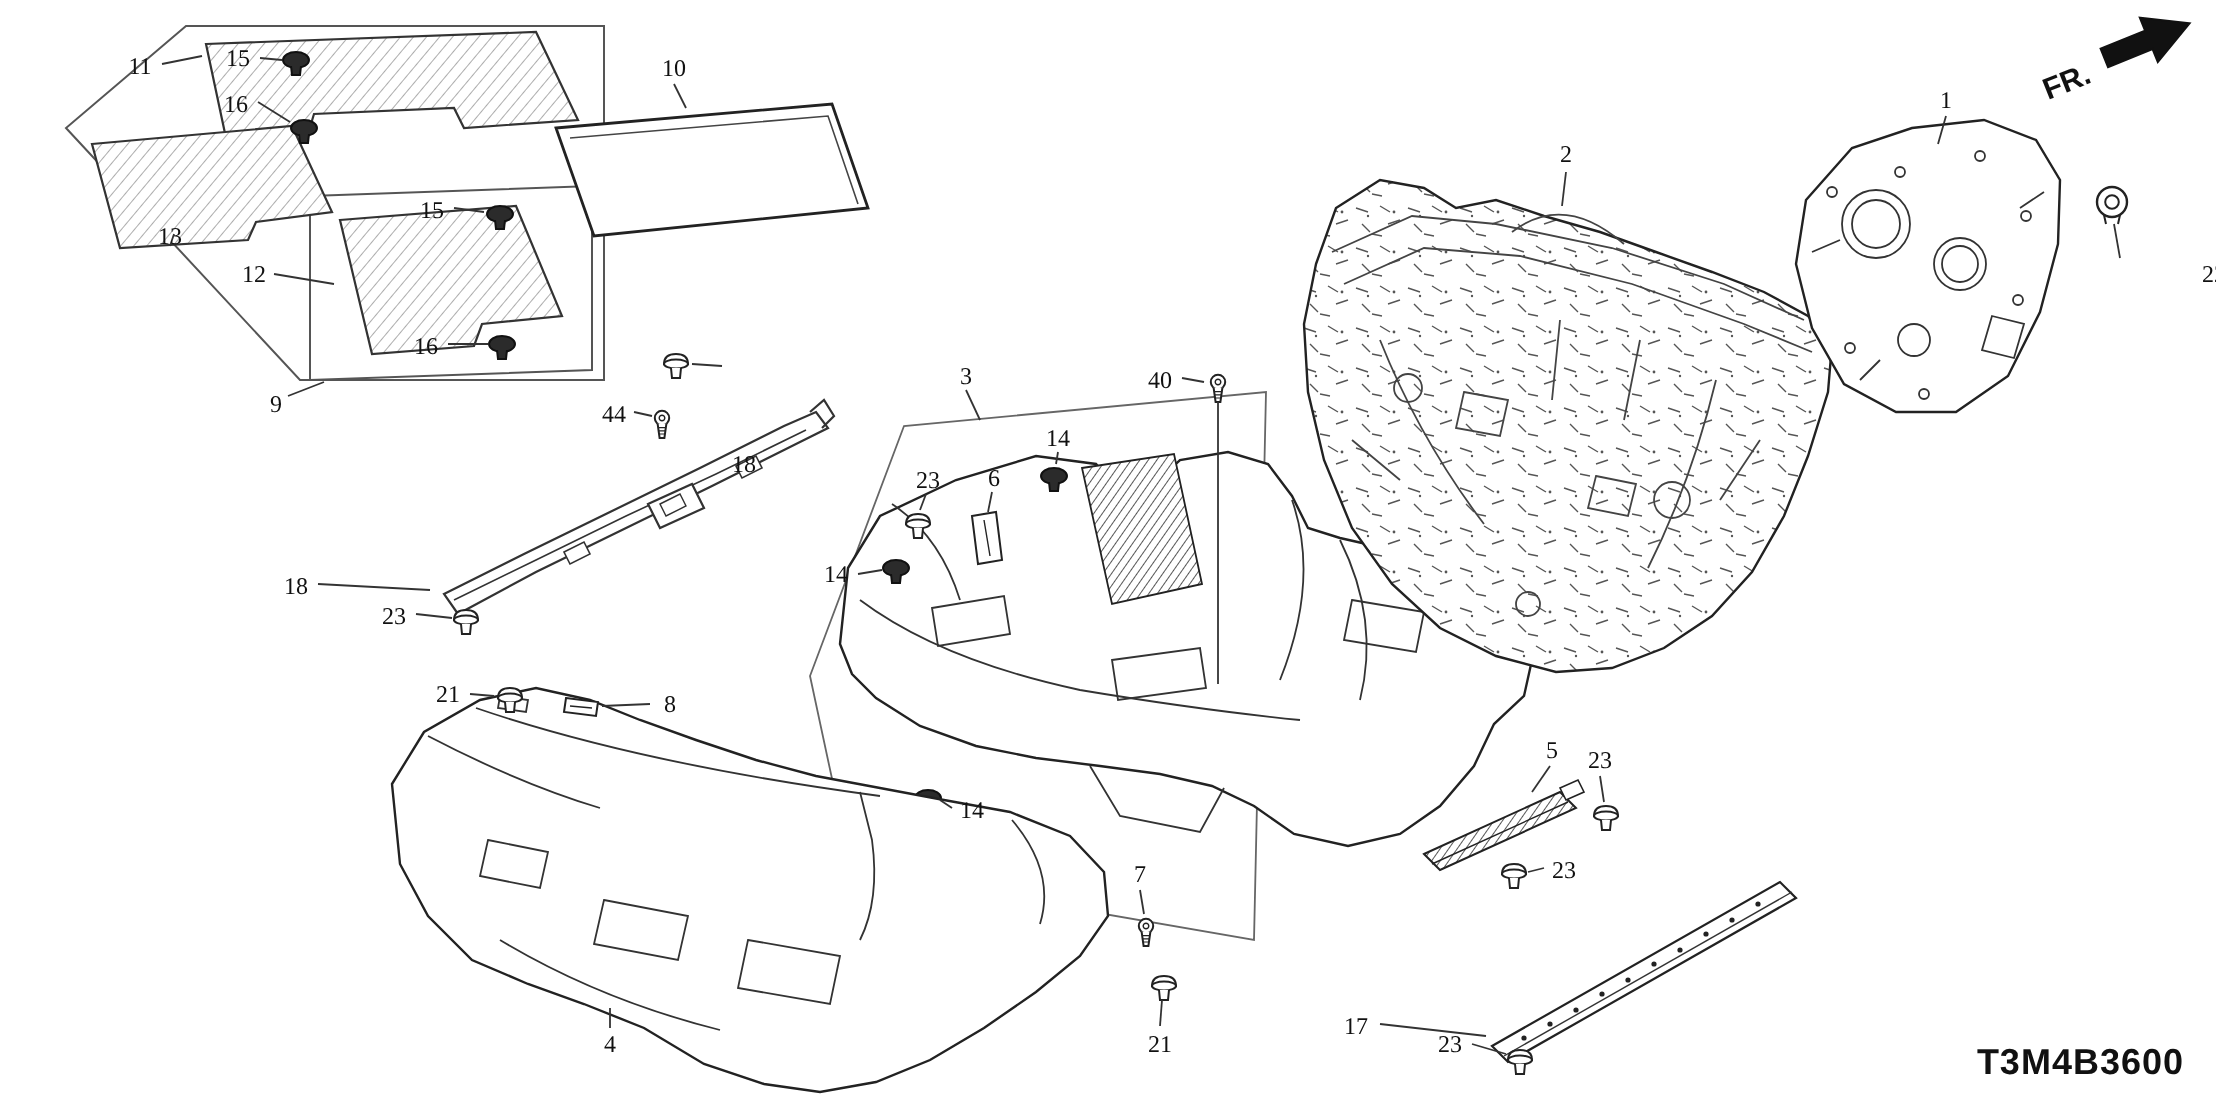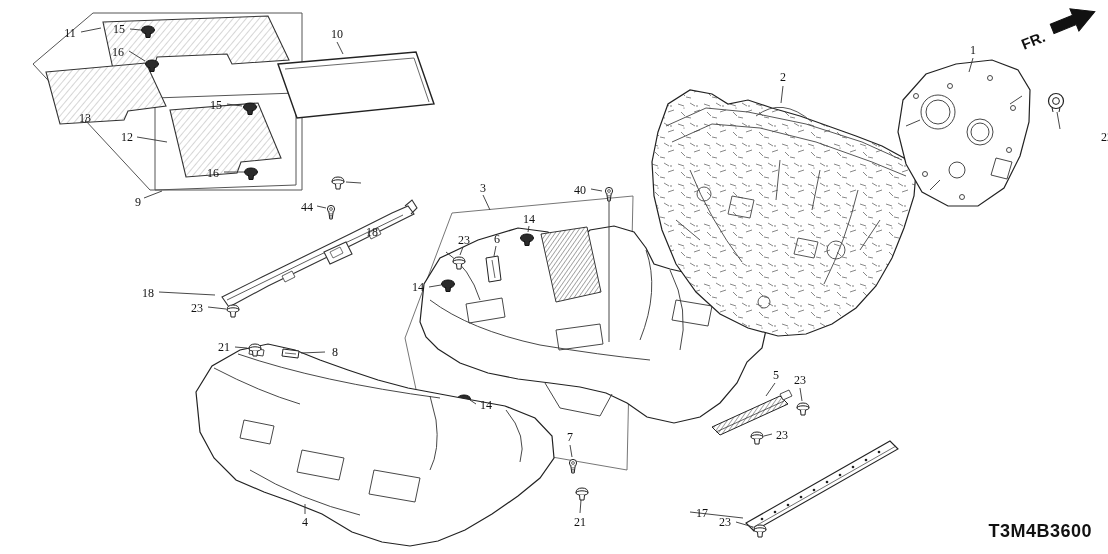--- a/index.html
+++ b/index.html
@@ -263,19 +263,19 @@
       <div class="callout" style="left: 1061px; top: 137px; margin-left: 46px;">22</div>
       <div class="callout" style="left: 224px; top: 347px;">21</div>
       <div class="callout" style="left: 335px; top: 352px;">8</div>
       <div class="callout" style="left: 486px; top: 405px;">14</div>
       <div class="callout" style="left: 305px; top: 522px;">4</div>
       <div class="callout" style="left: 570px; top: 437px;">7</div>
       <div class="callout" style="left: 580px; top: 522px;">21</div>
       <div class="callout" style="left: 776px; top: 375px;">5</div>
       <div class="callout" style="left: 800px; top: 380px;">23</div>
       <div class="callout" style="left: 782px; top: 435px;">23</div>
-      <div class="callout" style="left: 678px; top: 513px; margin-left: 24px;">17</div>
+      <div class="callout" style="left: 678px; top: 513px;">17</div>
       <div class="callout" style="left: 725px; top: 522px;">23</div>
     </div>
 
 <div class="diagram-code">T3M4B3600</div>
 
 </div>
 
 </body></html>

